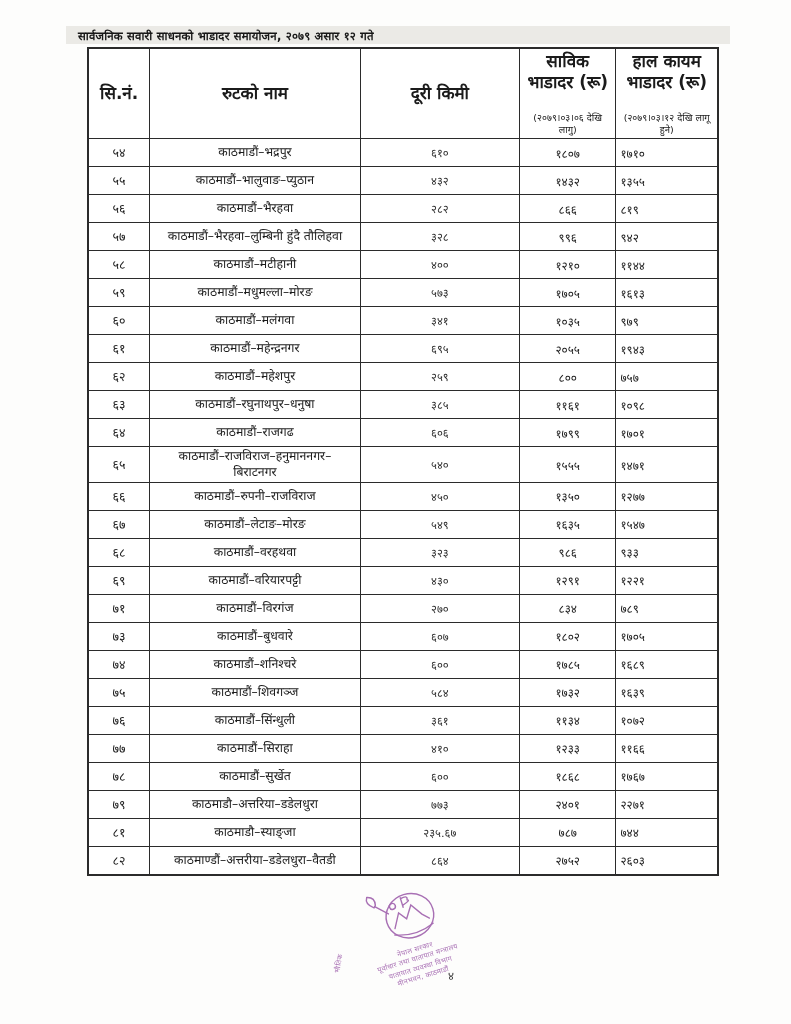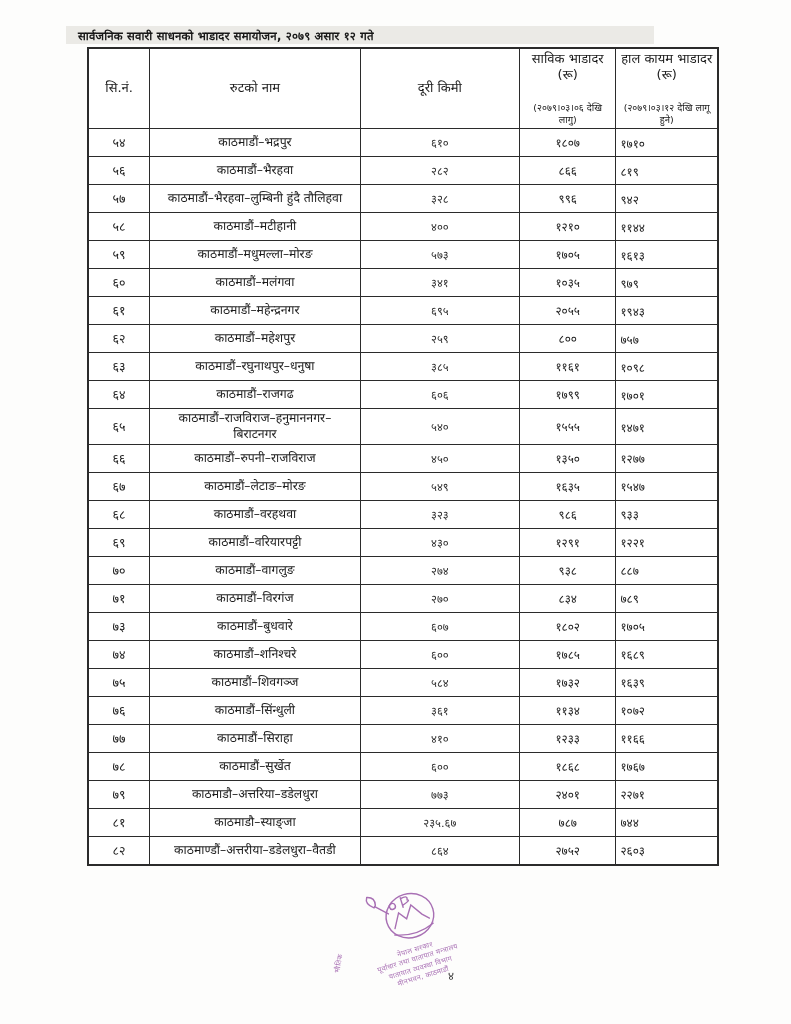--- a/index.html
+++ b/index.html
@@ -8,21 +8,21 @@
     background:#fdfdfc;
     font-family:"DejaVu Sans", sans-serif;
     color:#1b1b1b;
     position:relative;
     overflow:hidden;
   }
   .page{position:absolute;inset:0;}
 
   
   .title-bar{
-    position:absolute;left:66px;top:26px;width:588px;height:18px;
+    position:absolute;left:66px;top:26px;width:664px;height:18px;
     background:#ebeae6;
     display:flex;align-items:center;
   }
   .title-bar .title{
     font-size:11.5px;font-weight:bold;letter-spacing:0.2px;
     padding-left:12px;white-space:nowrap;color:#171717;
   }
 
   
   table.fare{
@@ -37,28 +37,28 @@
   table.fare col.c-new{width:16.2%;}
 
   table.fare th, table.fare td{
     border:1px solid #2b2b2b;
     text-align:center;vertical-align:middle;
     padding:2px 4px;
   }
   table.fare{border:2px solid #2b2b2b;}
 
   thead th{height:58px;font-weight:bold;font-size:12.5px;line-height:1.25;}
-  thead .h-main{display:block;font-weight:normal;font-size:13px;}
+  thead .h-main{display:block;font-weight:bold;font-size:17px;}
   thead .h-note{display:block;font-weight:normal;font-size:9.5px;line-height:1.3;margin-top:18px;}
 
   tbody td{height:23px;font-size:12px;}
   tbody td.sn{font-size:12.5px;}
   tbody td.route{font-size:12.3px;line-height:1.25;padding:2px 10px;}
   tbody td.km{font-size:11.3px;color:#2e2e2e;}
-  tbody td.old{font-size:11.8px;font-family:Liberation Serif, serif;}
+  tbody td.old{font-size:11.8px;}
   tbody td.new{text-align:left;padding-right:18px;font-size:11.8px;}
 
   
   .stamp{
     position:absolute;left:338px;top:884px;width:150px;height:118px;
     transform:rotate(-17deg);
     color:#9a58a8;
     opacity:0.85;
     pointer-events:none;
   }
@@ -117,20 +117,27 @@
     </thead>
     <tbody id="tbody">
     <tr>
       <td class="sn">५४</td>
       <td class="route">काठमाडौं–भद्रपुर</td>
       <td class="km">६१०</td>
       <td class="old">१८०७</td>
       <td class="new">१७१०</td>
     </tr>
 
+    <tr>
+      <td class="sn">५५</td>
+      <td class="route">काठमाडौं–भालुवाङ–प्युठान</td>
+      <td class="km">४३२</td>
+      <td class="old">१४३२</td>
+      <td class="new">१३५५</td>
+    </tr>
 
     <tr>
       <td class="sn">५६</td>
       <td class="route">काठमाडौं–भैरहवा</td>
       <td class="km">२८२</td>
       <td class="old">८६६</td>
       <td class="new">८१९</td>
     </tr>
 
     <tr>
@@ -230,27 +237,20 @@
     </tr>
 
     <tr>
       <td class="sn">६९</td>
       <td class="route">काठमाडौं–वरियारपट्टी</td>
       <td class="km">४३०</td>
       <td class="old">१२९१</td>
       <td class="new">१२२१</td>
     </tr>
 
-    <tr>
-      <td class="sn">७०</td>
-      <td class="route">काठमाडौं–वागलुङ</td>
-      <td class="km">२७४</td>
-      <td class="old">९३८</td>
-      <td class="new">८८७</td>
-    </tr>
 
     <tr>
       <td class="sn">७१</td>
       <td class="route">काठमाडौं–विरगंज</td>
       <td class="km">२७०</td>
       <td class="old">८३४</td>
       <td class="new">७८९</td>
     </tr>
 
 

